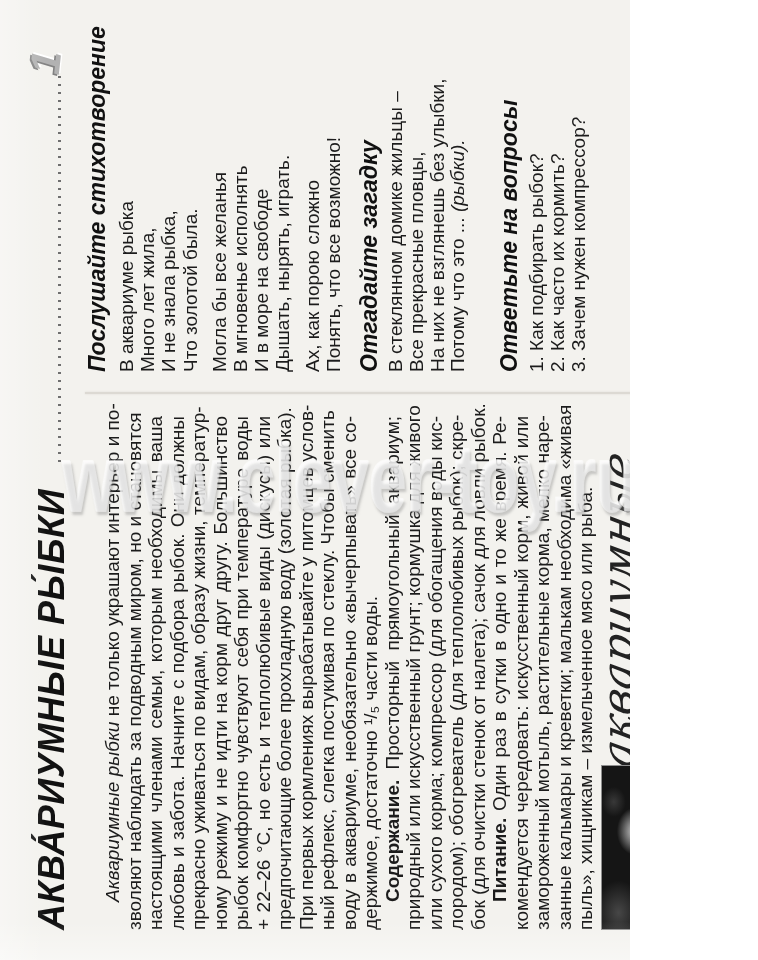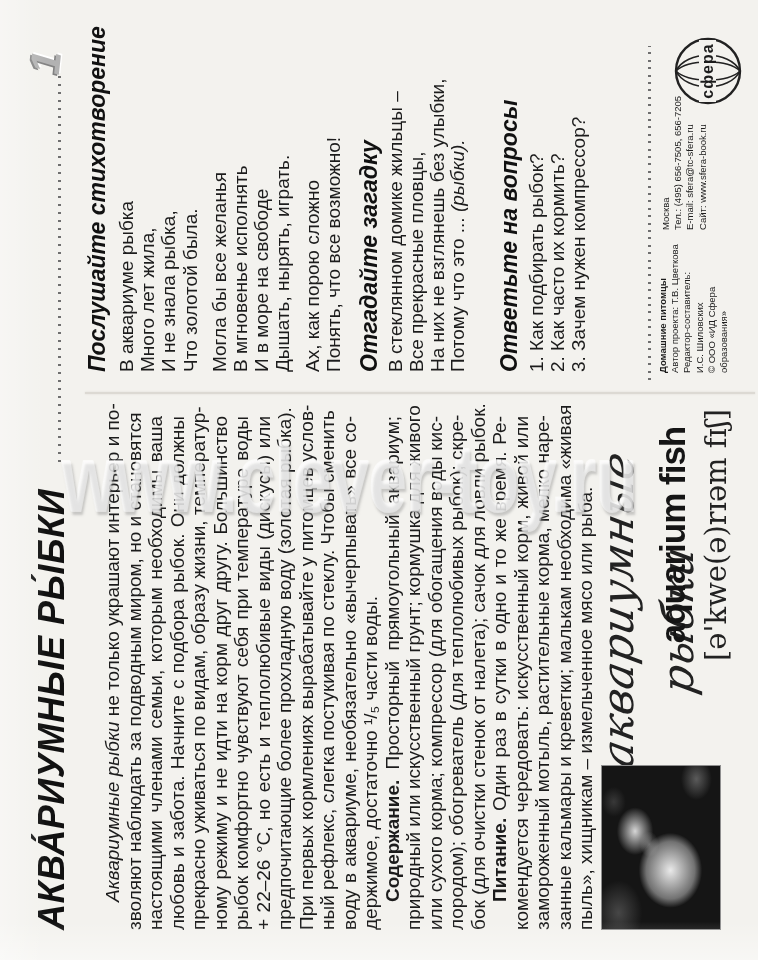--- a/index.html
+++ b/index.html
@@ -1,16 +1,16 @@
 <!DOCTYPE html>
 <html><head>
 <meta charset="utf-8">
 <style>
   html,body{margin:0;padding:0;background:#ffffff;}
-  .stage{position:relative;width:758px;height:960px;overflow:hidden;background:#6d28d9;
+  .stage{position:relative;width:630px;height:960px;overflow:hidden;background:#6d28d9;
          font-family:"Liberation Sans","DejaVu Sans",sans-serif;color:#1c1c1c;}
   
   .page{position:absolute;left:0;top:0;width:960px;height:758px;background:#f3f2ee;
         transform-origin:0 0;transform:translate(0,960px) rotate(-90deg);}
   .page::after{content:"";position:absolute;inset:0;pointer-events:none;
         background:linear-gradient(180deg,rgba(255,255,255,.35),rgba(0,0,0,0) 6%),
                    linear-gradient(90deg,rgba(255,255,255,.4),rgba(0,0,0,0) 4%);}
 
   
   .title{position:absolute;left:30px;top:30px;margin:0;font-size:36px;line-height:44px;

